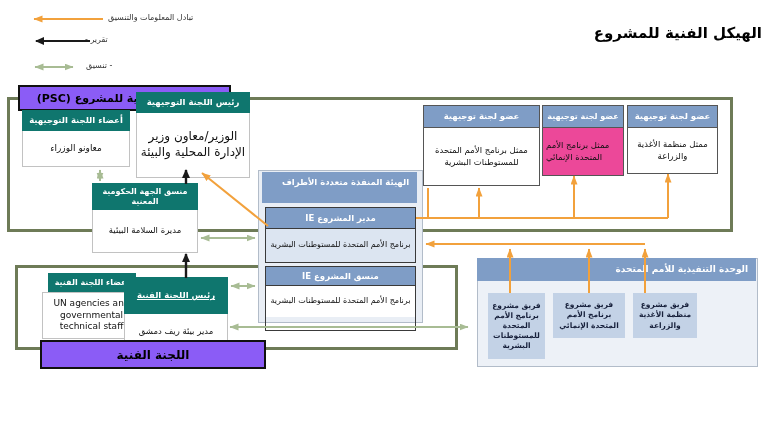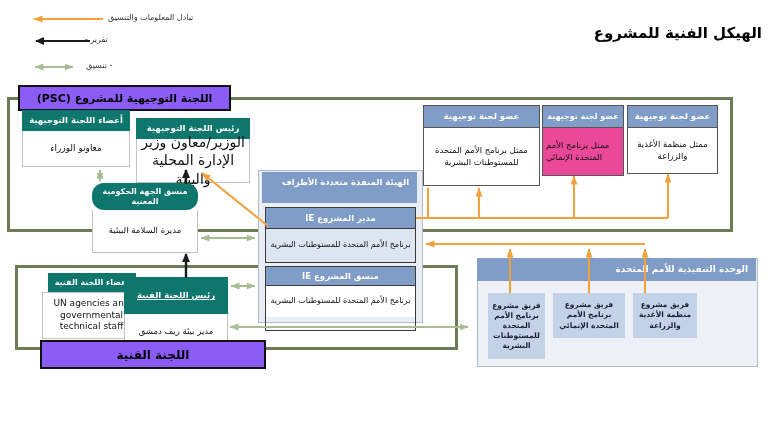--- a/index.html
+++ b/index.html
@@ -50,27 +50,27 @@
     <div class="rtl" style="height:31px;background:#fff;font-size:8px;text-align:center;display:flex;align-items:center;justify-content:center;line-height:1.35;color:#111;">برنامج الأمم المتحدة للمستوطنات البشرية</div>
   </div>
 
   <div class="abs blabel rtl" style="left:18px;top:85px;width:209px;height:22px;font-size:11px;">اللجنة التوجيهية للمشروع  (PSC)</div>
 
   <div class="abs" style="left:22px;top:110px;width:108px;">
     <div class="hdr ghdr rtl" style="height:21px;font-size:8.5px;">أعضاء اللجنة التوجيهية</div>
     <div class="bodybox rtl" style="height:35px;font-size:9px;">معاونو الوزراء</div>
   </div>
 
-  <div class="abs" style="left:136px;top:118px;width:114px;">
+  <div class="abs" style="left:136px;top:92px;width:114px;">
     <div class="hdr ghdr rtl" style="height:21px;font-size:8.5px;">رئيس اللجنة التوجيهية</div>
-    <div class="bodybox rtl" style="height:44px;font-size:14px;padding:15px 3px;box-sizing:border-box;">الوزير/معاون وزير الإدارة المحلية والبيئة</div>
+    <div class="bodybox rtl" style="height:65px;font-size:12px;padding:15px 3px;box-sizing:border-box;">الوزير/معاون وزير الإدارة المحلية والبيئة</div>
   </div>
 
   <div class="abs" style="left:92px;top:183px;width:106px;">
-    <div class="hdr ghdr rtl" style="height:27px;font-size:8px;padding:0 2px;border-radius:12px;">منسق الجهة الحكومية المعنية</div>
+    <div class="hdr ghdr rtl" style="height:27px;font-size:8px;padding:0 2px;">منسق الجهة الحكومية المعنية</div>
     <div class="bodybox rtl" style="height:42px;font-size:8.5px;">مديرة السلامة البيئية</div>
   </div>
 
   <div class="abs" style="left:423px;top:105px;width:117px;border:1px solid #555;box-sizing:border-box;">
     <div class="hdr bhdr rtl" style="height:21px;font-size:8.5px;border-bottom:1px solid #555;">عضو لجنة توجيهية</div>
     <div class="rtl" style="height:57px;background:#fff;font-size:8.5px;text-align:center;display:flex;align-items:center;justify-content:center;line-height:1.35;color:#111;padding:0 4px;box-sizing:border-box;">ممثل برنامج الأمم المتحدة للمستوطنات البشرية</div>
   </div>
   <div class="abs" style="left:542px;top:105px;width:82px;border:1px solid #555;box-sizing:border-box;">
     <div class="hdr bhdr rtl" style="height:21px;font-size:8px;border-bottom:1px solid #555;">عضو لجنة توجيهية</div>
     <div class="rtl" style="height:47px;background:#ec4899;font-size:8.5px;text-align:left;display:flex;align-items:center;justify-content:center;line-height:1.35;color:#111;padding:0 3px;box-sizing:border-box;">ممثل برنامج الأمم المتحدة الإنمائي</div>

